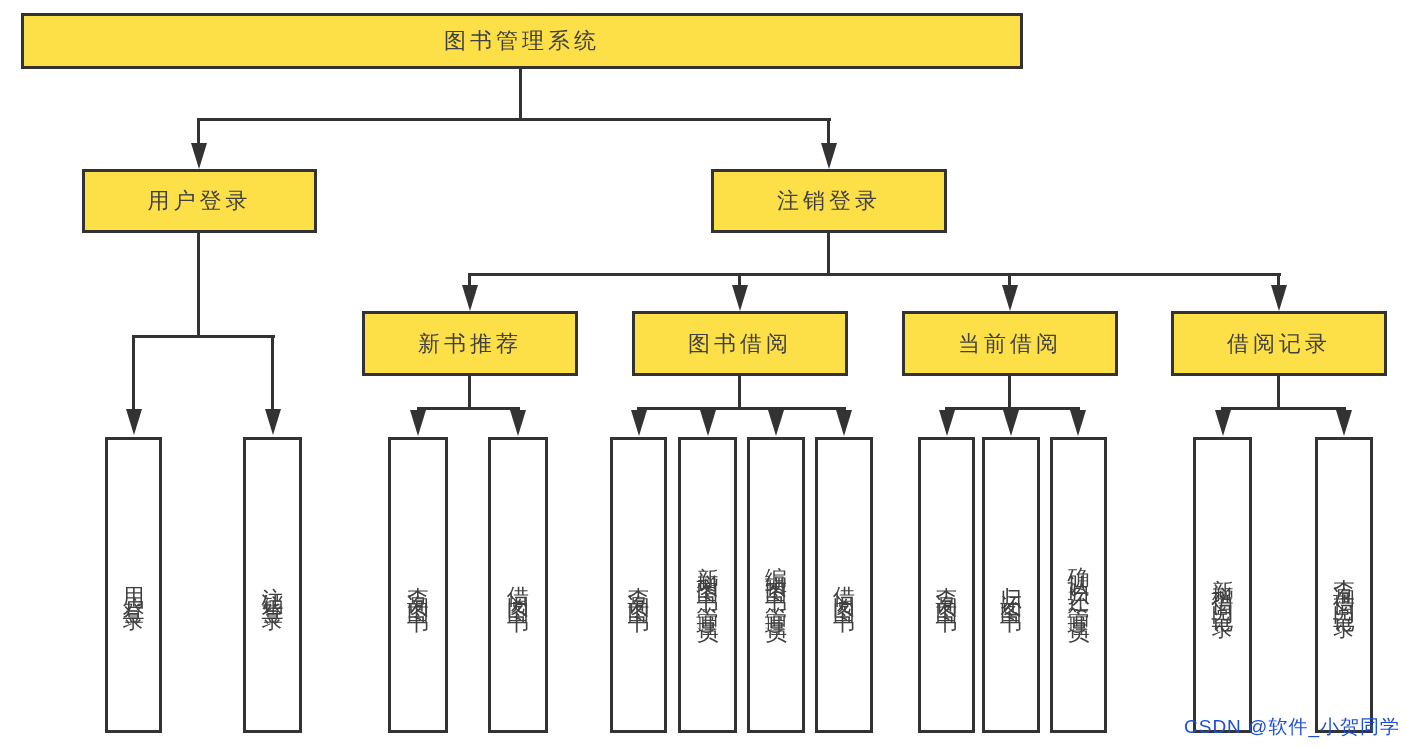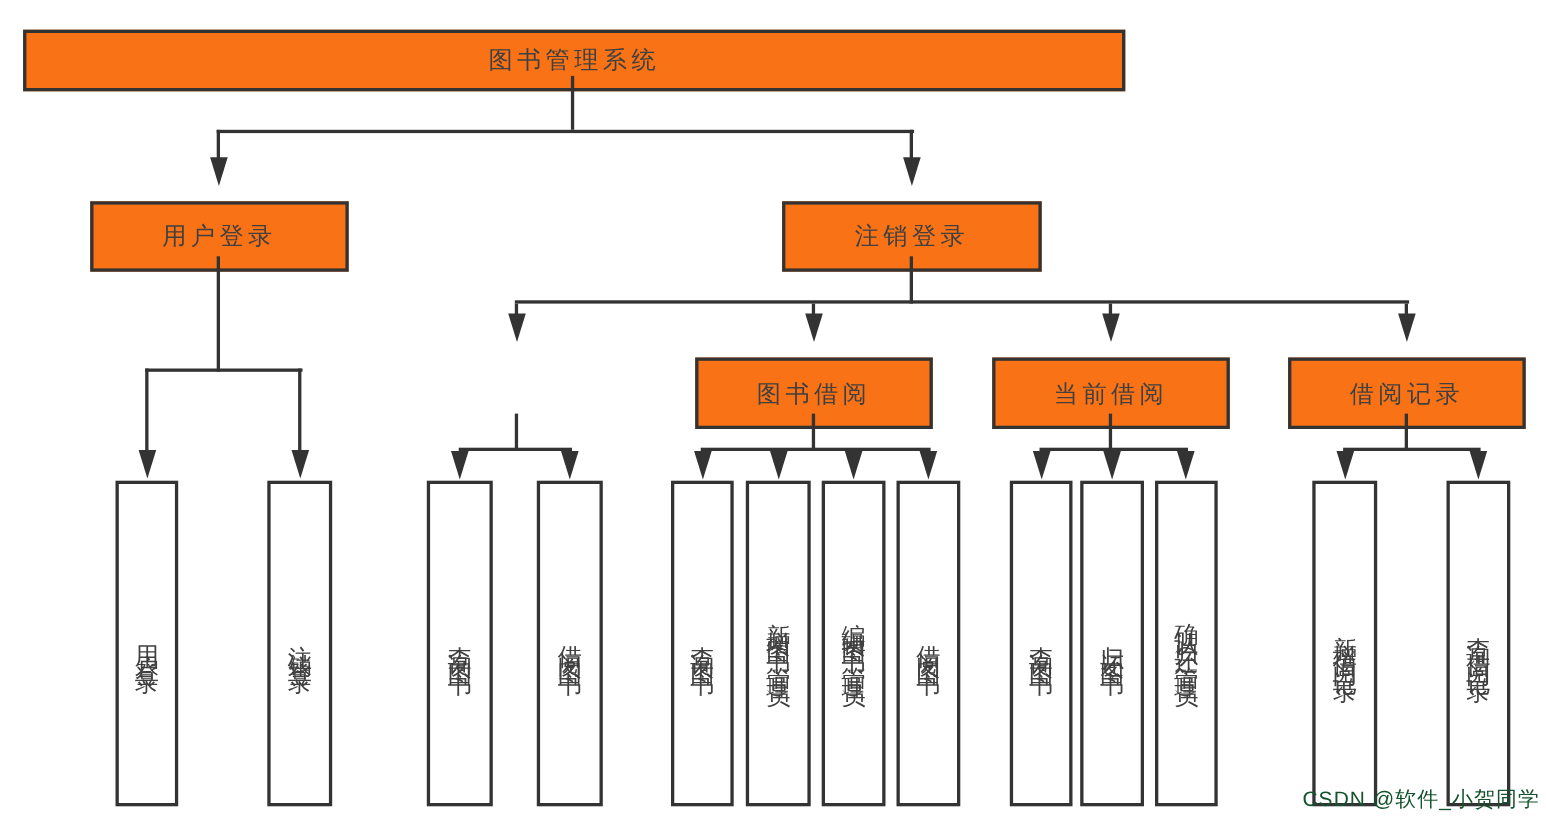--- a/index.html
+++ b/index.html
@@ -11,26 +11,25 @@
     position:relative;
     width:1405px;height:747px;
     background:#ffffff;
     overflow:hidden;
     font-family:"Liberation Sans","DejaVu Sans",sans-serif;
   }
   .box{
     position:absolute;
     box-sizing:border-box;
     border:3px solid var(--line);
-    background:#f97316;
+    background:#fde047;
     display:flex;align-items:center;justify-content:center;
     font-size:22px;color:var(--text);
     letter-spacing:4px;
     white-space:nowrap;
-    margin-top:14px;
   }
   .vbox{
     position:absolute;
     box-sizing:border-box;
     top:437px;height:296px;
     border:3px solid var(--line);
     background:#ffffff;
     display:flex;align-items:center;justify-content:center;
     writing-mode:vertical-rl;
     text-orientation:mixed;
@@ -44,35 +43,36 @@
     position:absolute;width:0;height:0;
     border-left:8px solid transparent;
     border-right:8px solid transparent;
     border-top:26px solid var(--line);
     transform:translateX(-50%);
   }
   .watermark{
     position:absolute;
     left:1184px;top:714px;
     font-size:19px;
-    color:#14532d;
+    color:#1d4ed8;
     letter-spacing:1px;
     white-space:nowrap;
   }
 </style>
 </head>
 <body>
 
 <div id="canvas">
 
   <div class="box" style="left:21px;top:13px;width:1002px;height:56px">图书管理系统</div>
 
   <div class="box" style="left:82px;top:169px;width:235px;height:64px">用户登录</div>
   <div class="box" style="left:711px;top:169px;width:236px;height:64px">注销登录</div>
 
+  <div class="box" style="left:362px;top:311px;width:216px;height:65px">新书推荐</div>
   <div class="box" style="left:632px;top:311px;width:216px;height:65px">图书借阅</div>
   <div class="box" style="left:902px;top:311px;width:216px;height:65px">当前借阅</div>
   <div class="box" style="left:1171px;top:311px;width:216px;height:65px">借阅记录</div>
 
   <div class="vbox" style="left:105px;width:57px">用户登录</div>
   <div class="vbox" style="left:243px;width:59px">注销登录</div>
   <div class="vbox" style="left:388px;width:60px">查询图书</div>
   <div class="vbox" style="left:488px;width:60px">借阅图书</div>
   <div class="vbox" style="left:610px;width:57px">查询图书</div>
   <div class="vbox" style="left:678px;width:59px">新增图书（管理员）</div>

